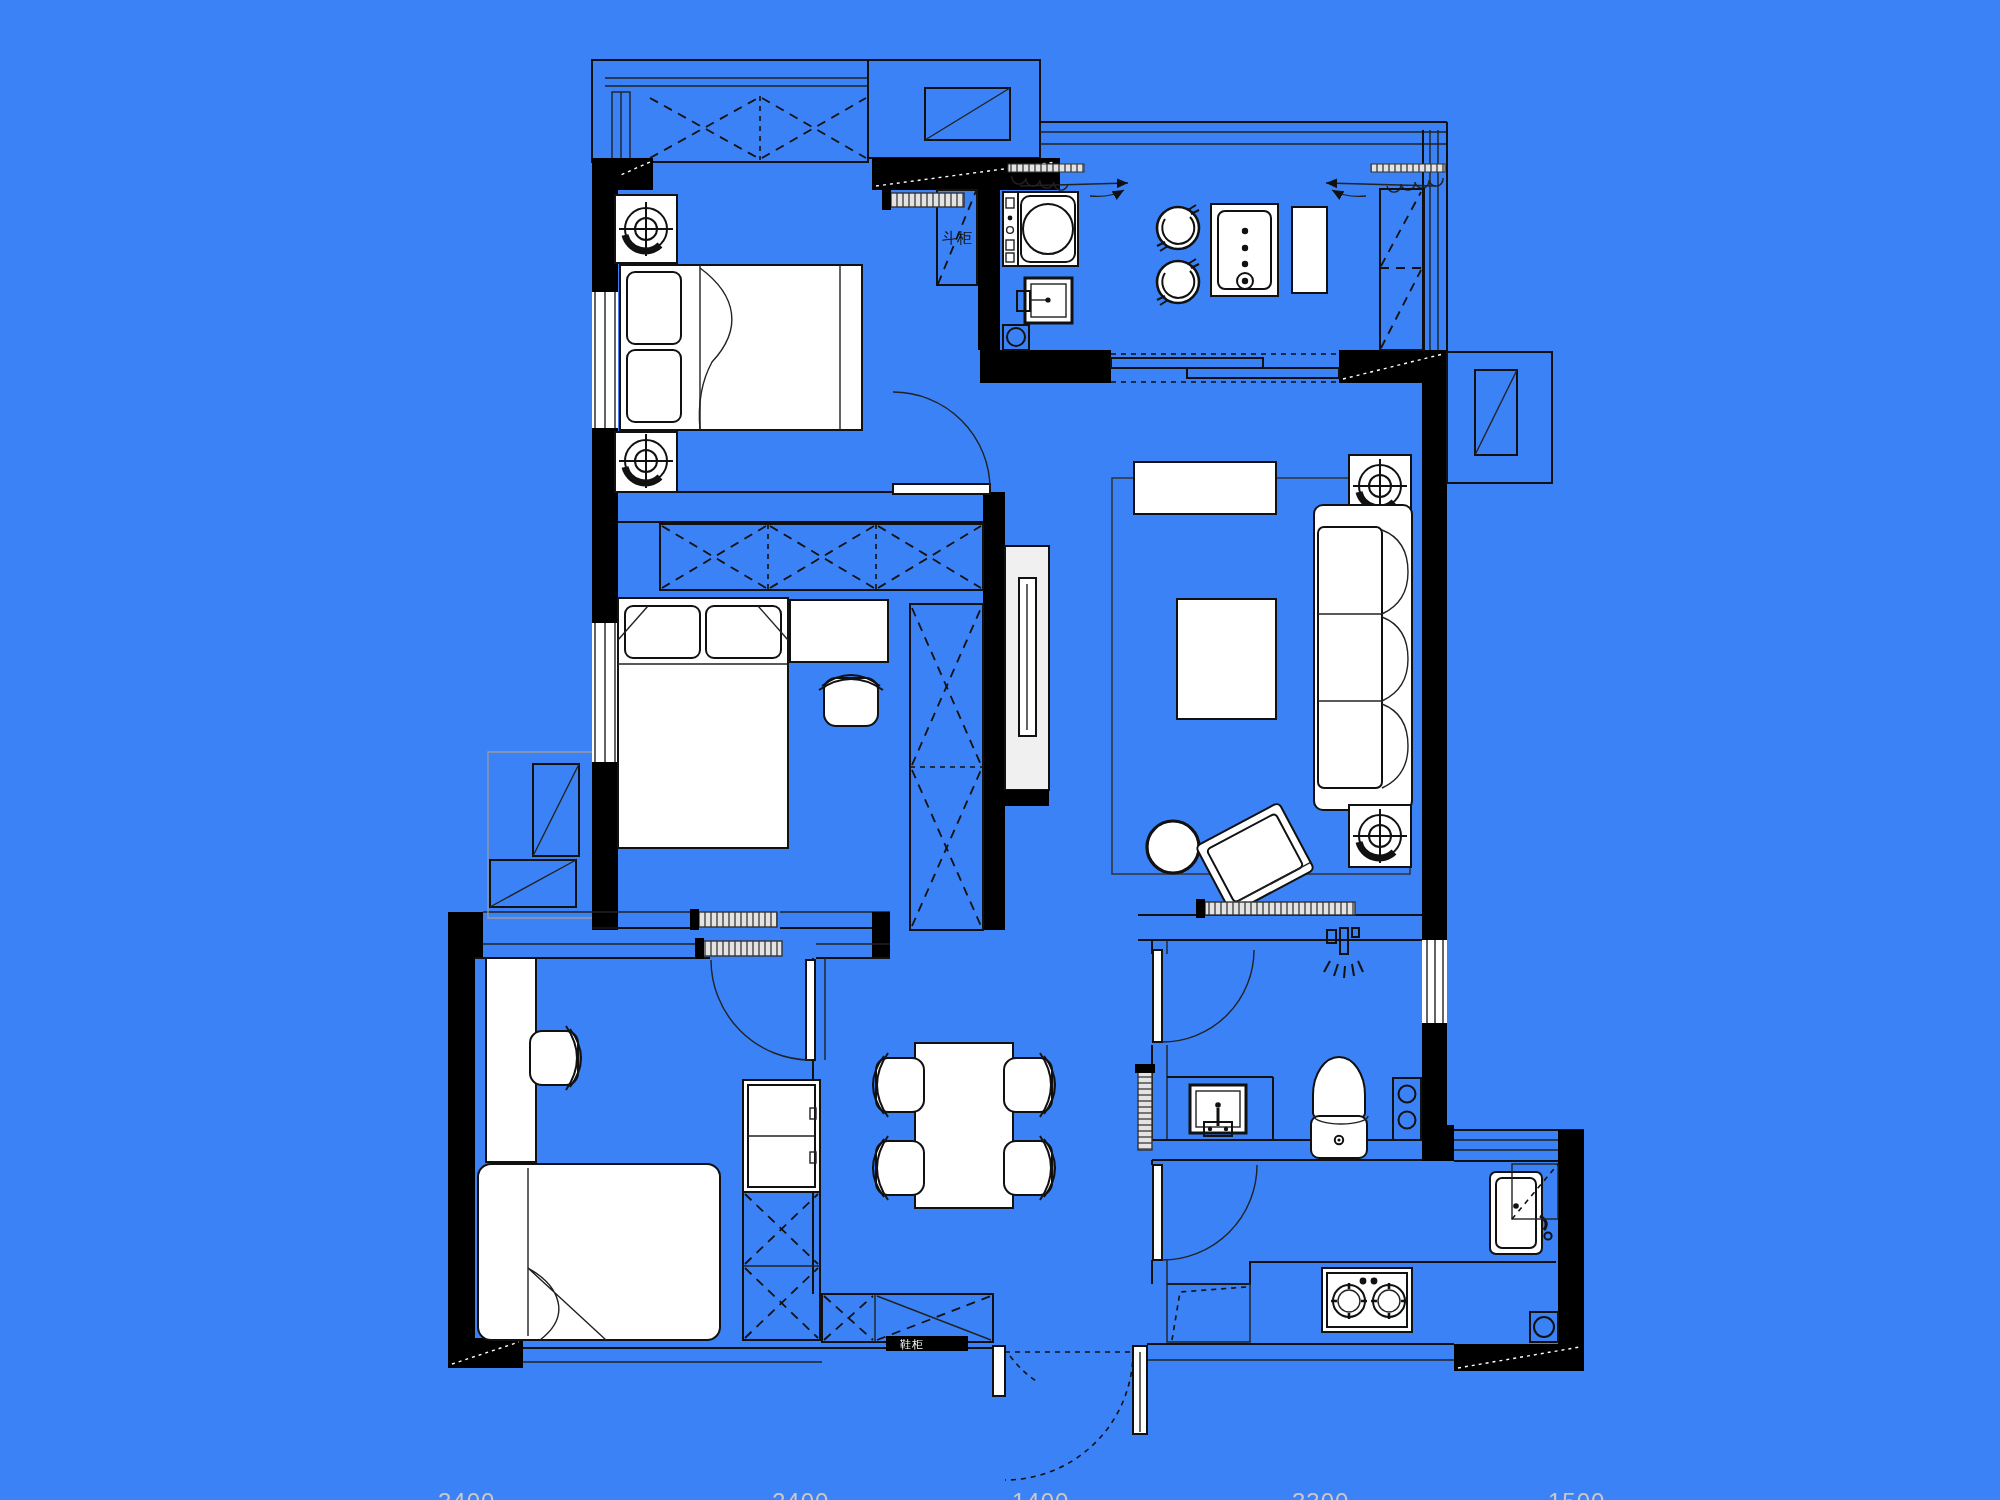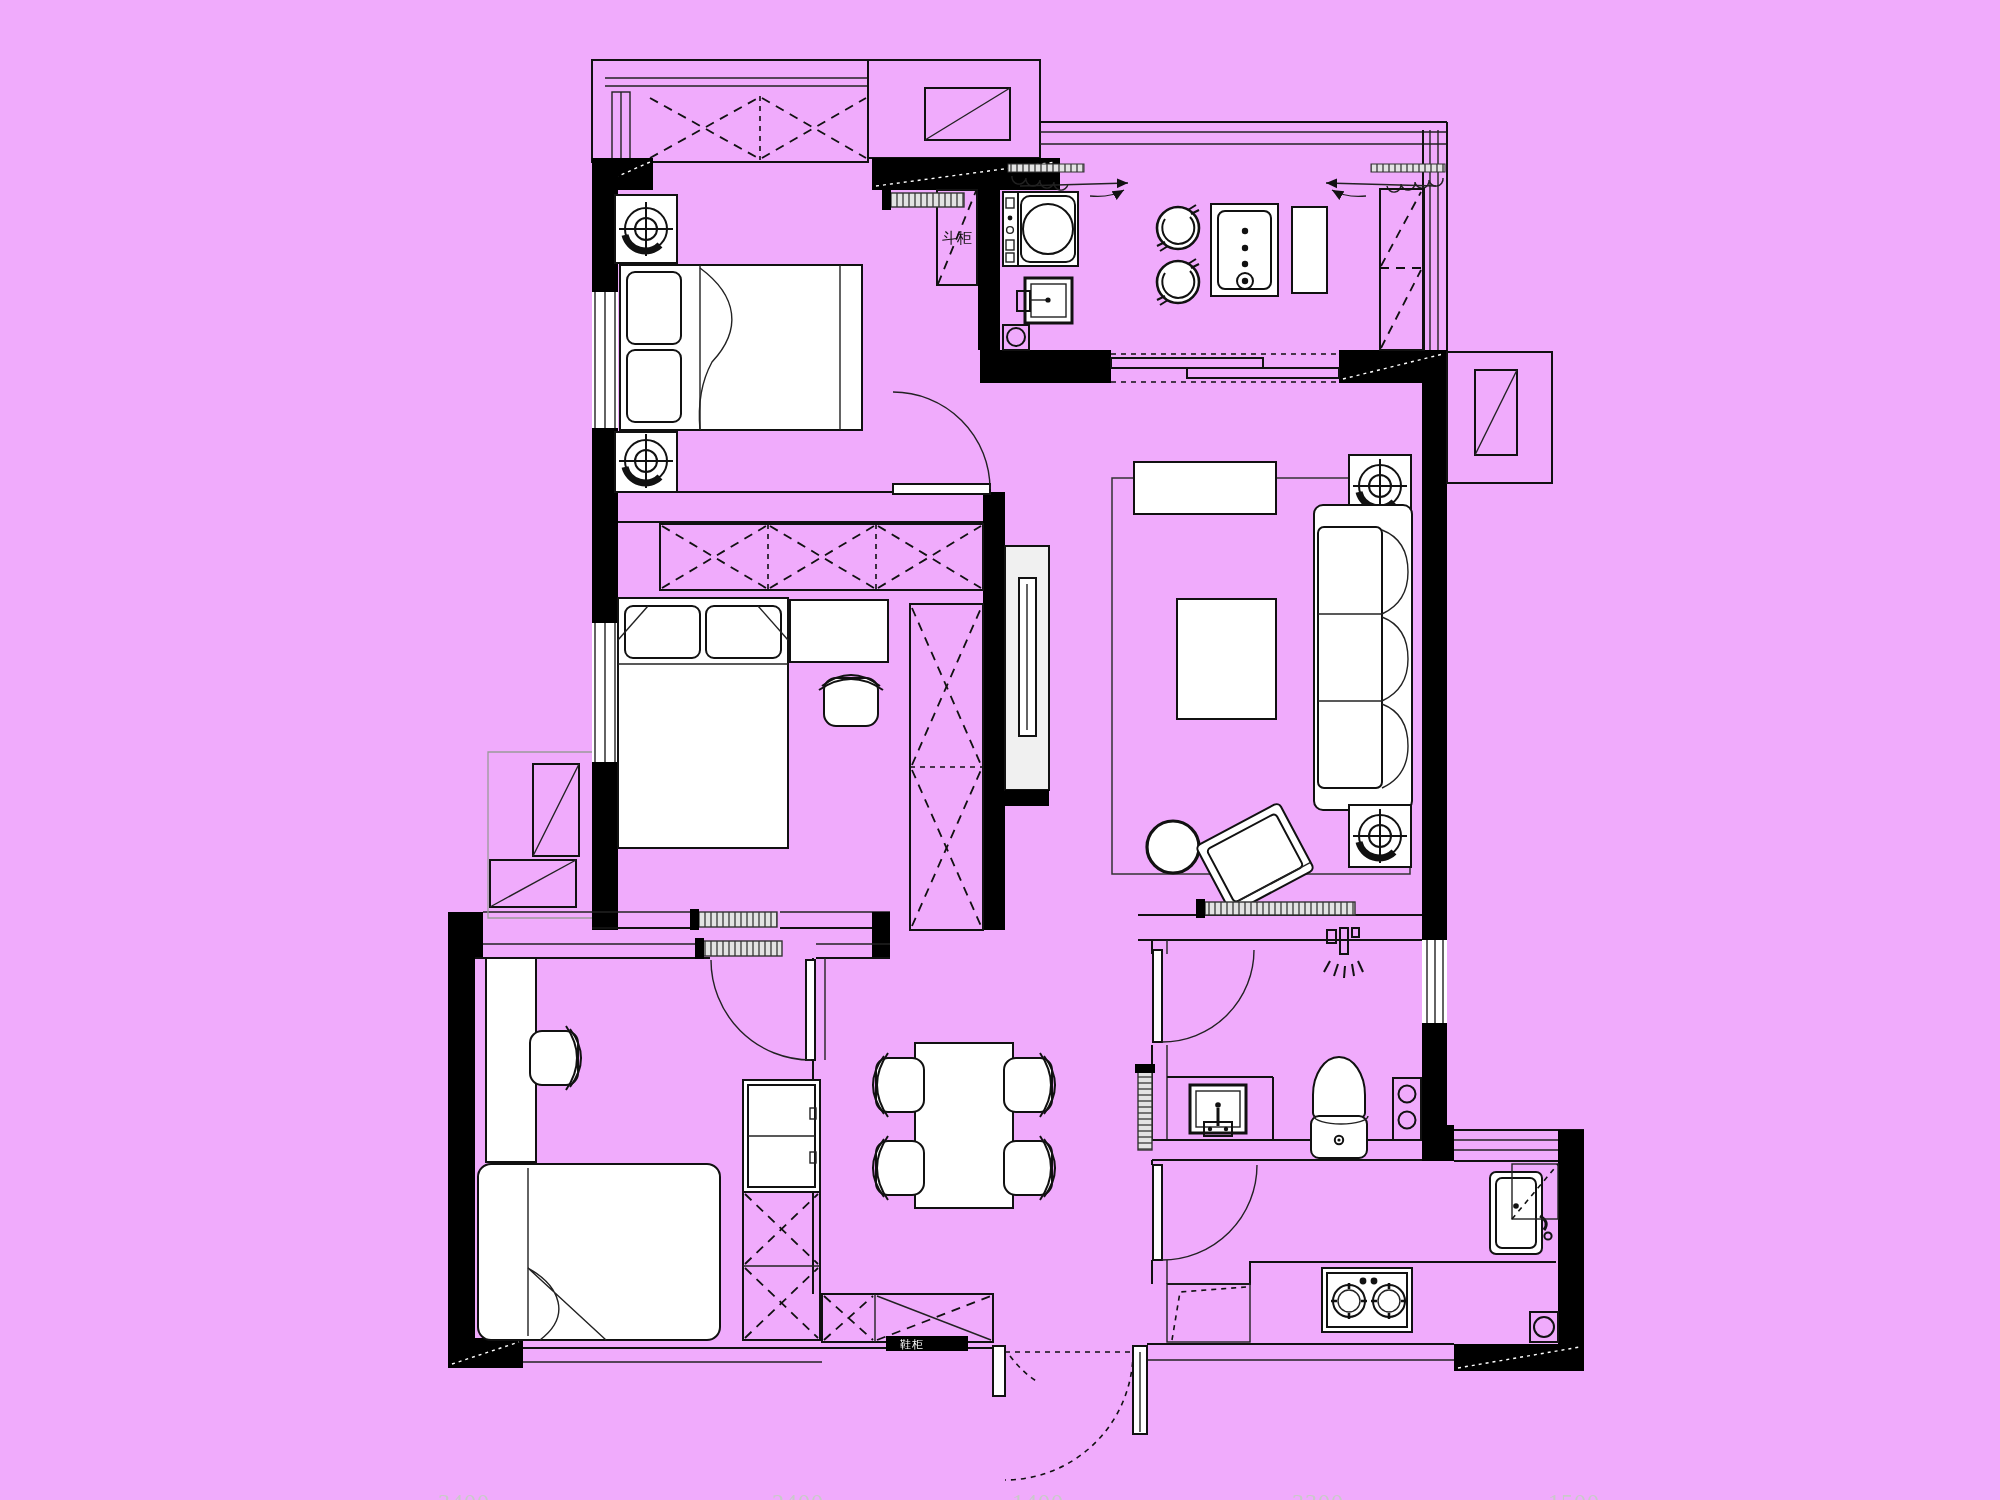--- a/index.html
+++ b/index.html
@@ -1,18 +1,18 @@
 <!DOCTYPE html>
 <html><head>
 <meta charset="utf-8">
 <title>Floor Plan</title>
 <style>
   html,body{margin:0;padding:0;background:#fff;}
-  .stage{position:relative;width:2000px;height:1500px;background:#f0abfc;overflow:hidden;
-         font-family:Liberation Serif, serif;}
+  .stage{position:relative;width:2000px;height:1500px;background:#3b82f6;overflow:hidden;
+         font-family:Liberation Sans, sans-serif;}
   svg{position:absolute;left:0;top:0;}
   .ln{stroke:#111;stroke-width:2;fill:none;}
   .thin{stroke:#222;stroke-width:1.4;fill:none;}
   .wall{fill:#000;stroke:none;}
   .furn{stroke:#111;stroke-width:2;fill:#fff;}
   .furn2{stroke:#111;stroke-width:2;fill:none;}
   .dash{stroke:#111;stroke-width:1.8;fill:none;stroke-dasharray:9 7;}
   .dashf{stroke:#111;stroke-width:1.6;fill:none;stroke-dasharray:5 5;}
   .wdot{stroke:#fff;stroke-width:1.4;fill:none;stroke-dasharray:3 4;}
   .gray{stroke:#9a9a9a;stroke-width:1.3;fill:none;}

